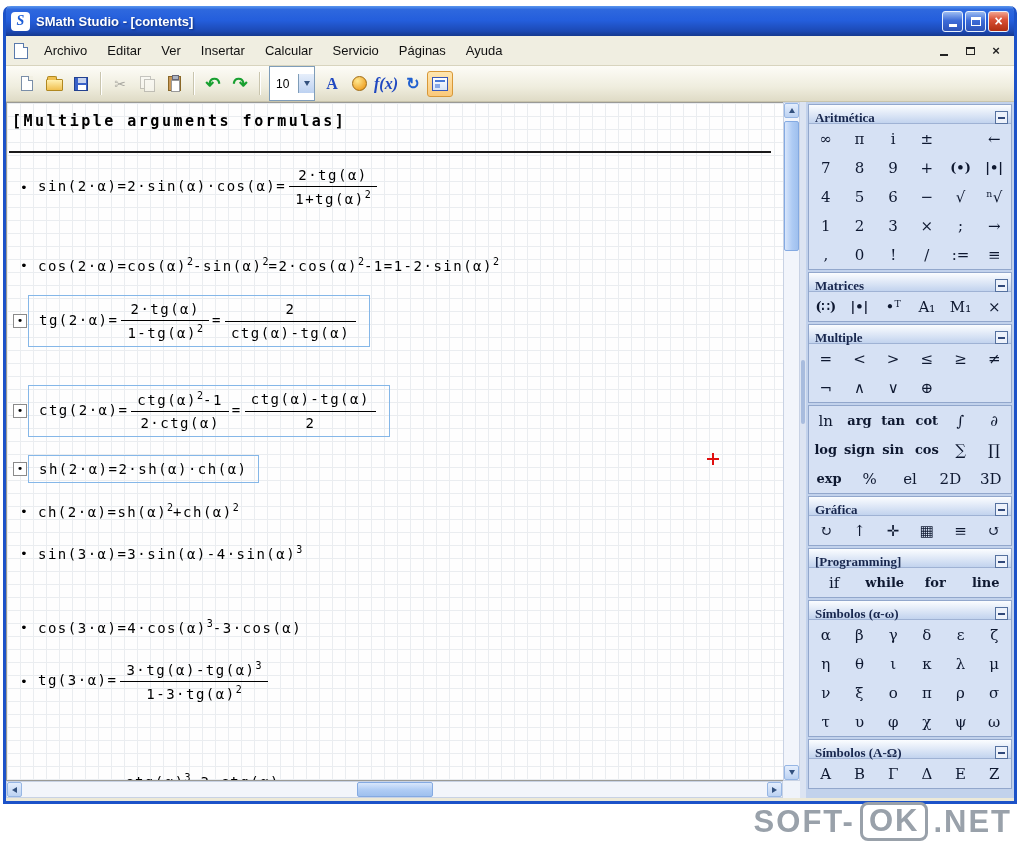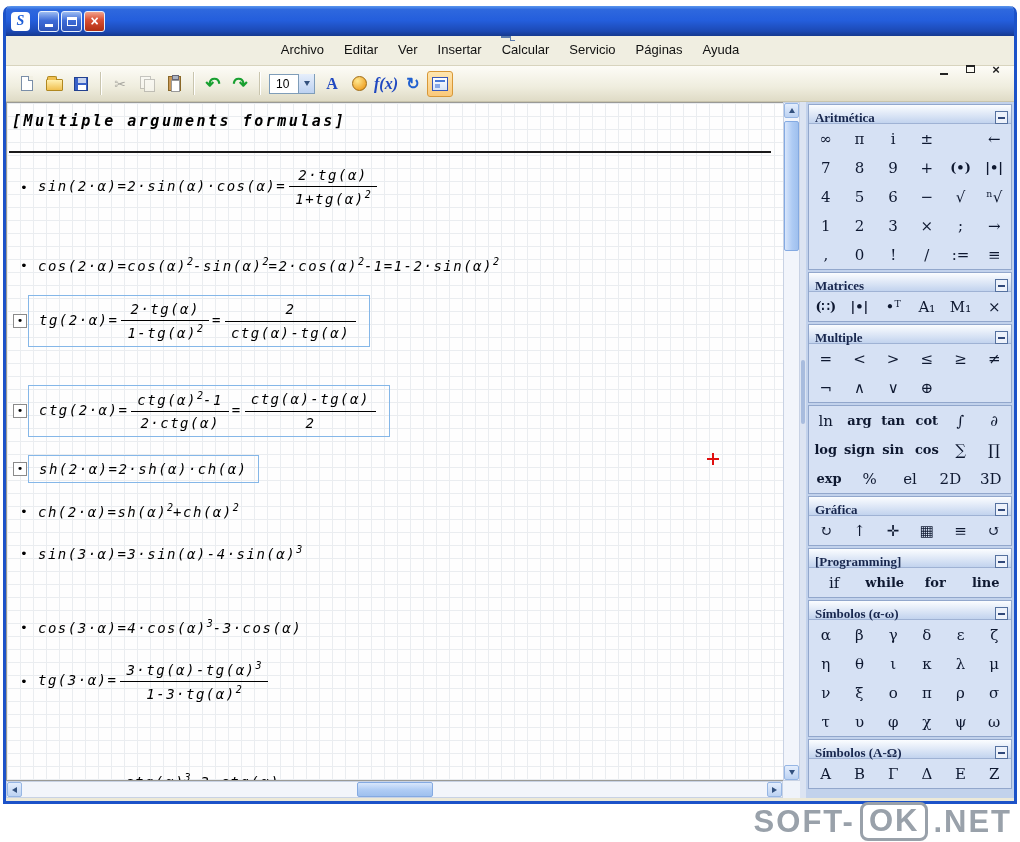--- a/index.html
+++ b/index.html
@@ -16,21 +16,21 @@
     display:flex;align-items:center;justify-content:center;margin-right:6px;font-size:14px;font-family:"Liberation Serif",serif;}
   .title-text{flex:1;color:#fff;font-weight:bold;font-size:13px;text-shadow:1px 1px 2px #10307E;}
   .cap-btn{width:21px;height:21px;border-radius:3px;border:1px solid #E8F0FC;margin-left:2px;
     display:flex;align-items:center;justify-content:center;color:#fff;font-size:14px;font-weight:bold;
     background:linear-gradient(#9CBCF2,#3E6CD8 45%,#2C52B8);}
   .cap-btn.close{background:linear-gradient(#F2A48F,#DA5136 40%,#B02E10);}
   .glyph-min{width:8px;height:3px;background:#fff;margin-top:9px;}
   .glyph-max{width:10px;height:9px;border:1px solid #fff;border-top:3px solid #fff;}
 
   
-  .menubar{height:30px;background:#F0EEE1;border-bottom:1px solid #D8D4BE;display:flex;align-items:center;padding:0 6px;flex-direction:column;}
+  .menubar{height:30px;background:#F0EEE1;border-bottom:1px solid #D8D4BE;display:flex;align-items:center;padding:0 6px;}
   .mdi-doc{width:14px;height:16px;background:#fff;border:1px solid #5A7AAC;margin:0 6px 0 2px;position:relative;}
   .mdi-doc::after{content:"";position:absolute;right:-1px;top:-1px;width:4px;height:4px;background:#F0EEE1;border-left:1px solid #5A7AAC;border-bottom:1px solid #5A7AAC;}
   .menu-items{display:flex;}
   .menu-item{padding:4px 10px;font-size:13px;color:#111;}
   .mdi-controls{margin-left:auto;display:flex;align-items:center;gap:10px;padding-right:4px;color:#222;}
   .mdi-controls span{width:16px;height:16px;display:flex;align-items:center;justify-content:center;font-size:13px;font-weight:bold;}
   .mdi-bar{width:8px;height:2px;background:#222;margin-top:9px;}
   .mdi-rest{width:9px;height:8px;border:1px solid #222;border-top:2px solid #222;}
 
   
@@ -56,30 +56,30 @@
   .icon-globe{width:15px;height:15px;border-radius:50%;background:radial-gradient(circle at 35% 30%,#FFE890,#F0A830 70%,#C07818);border:1px solid #A06A10;}
   .icon-panel{width:16px;height:14px;border:1px solid #3858B8;background:linear-gradient(#FFF,#D8E4F8);position:relative;}
   .icon-panel::before{content:"";position:absolute;left:2px;top:2px;right:2px;height:2px;background:#4878D8;}
   .icon-panel::after{content:"";position:absolute;left:2px;top:6px;width:5px;bottom:2px;background:#88A8E8;}
   .glyph{line-height:1;}
   .glyph.scissors{font-size:14px;color:#555;}
   .glyph.undo,.glyph.redo{color:#18A030;font-size:18px;font-weight:bold;}
   .glyph.refresh{color:#2060D0;font-size:16px;font-weight:bold;}
   .font-a{color:#2048C0;font-weight:bold;font-size:16px;font-family:"Liberation Serif",serif;}
   .fx{color:#2048C0;font-style:italic;font-weight:bold;font-size:16px;font-family:"Liberation Serif",serif;}
-  .combo{width:46px;height:20px;background:#fff;border:1px solid #7F9DB9;display:flex;align-items:center;font-size:12px;padding-left:6px;margin:0 3px;}
+  .combo{width:46px;height:35px;background:#fff;border:1px solid #7F9DB9;display:flex;align-items:center;font-size:12px;padding-left:6px;margin:0 3px;}
   .combo-arrow{margin-left:auto;width:16px;height:19px;background:linear-gradient(#E6EEFB,#BDD2F1);border-left:1px solid #7F9DB9;display:flex;align-items:center;justify-content:center;}
 
   
   .main{display:flex;height:696px;}
   .canvas-col{width:794px;display:flex;flex-direction:column;}
   .canvas-row{flex:1;display:flex;}
   .canvas{width:777px;height:679px;position:relative;overflow:hidden;background-color:#FEFEFE;border:1px solid #9A9A96;border-right:none;
     background-image:linear-gradient(#EAEDF0 1px,transparent 1px),linear-gradient(90deg,#EAEDF0 1px,transparent 1px);
-    background-size:13px 13px;font-style:italic;}
+    background-size:13px 13px;}
   .doc-header{position:absolute;left:5px;top:9px;font-family:"DejaVu Sans Mono",monospace;font-weight:bold;font-size:15px;letter-spacing:2.5px;color:#000;}
   .doc-rule{position:absolute;left:2px;top:48px;width:762px;height:2px;background:#1A1A1A;}
 
   .formula{position:absolute;display:flex;align-items:center;font-family:"DejaVu Sans Mono",monospace;font-size:14px;color:#000;}
   .bullet{width:14px;text-align:center;font-size:13px;margin-right:7px;}
   .bullet-box{width:14px;height:14px;border:1px solid #8A8A8A;background:#fff;font-size:11px;line-height:12px;text-align:center;margin-right:1px;flex:none;}
   .fcontent{display:inline-block;white-space:nowrap;letter-spacing:1.5px;line-height:1.45;}
   .boxed .fcontent{border:1px solid #85B7E8;padding:3px 10px;}
   .mtxt{white-space:pre;}
   sup.msup{font-size:10px;letter-spacing:0;}
@@ -126,20 +126,21 @@
     font-weight:bold;font-size:31px;letter-spacing:2px;color:#99A1AA;text-shadow:0 1px 0 #fff;}
   .wm-ok{border:3px solid #99A1AA;border-radius:8px;padding:0 6px;line-height:1.05;}
 </style>
 </head>
 <body>
 
 <div class="window">
 
   <div class="titlebar">
     <div class="logo">S</div>
+    <div class="title-text">SMath Studio - [contents]</div>
     <div class="cap-btn">
         <i class="glyph-min"></i>
       </div>
     <div class="cap-btn">
         <i class="glyph-max"></i>
       </div>
     <div class="cap-btn close">×</div>
   </div>
 
   <div class="menubar">

